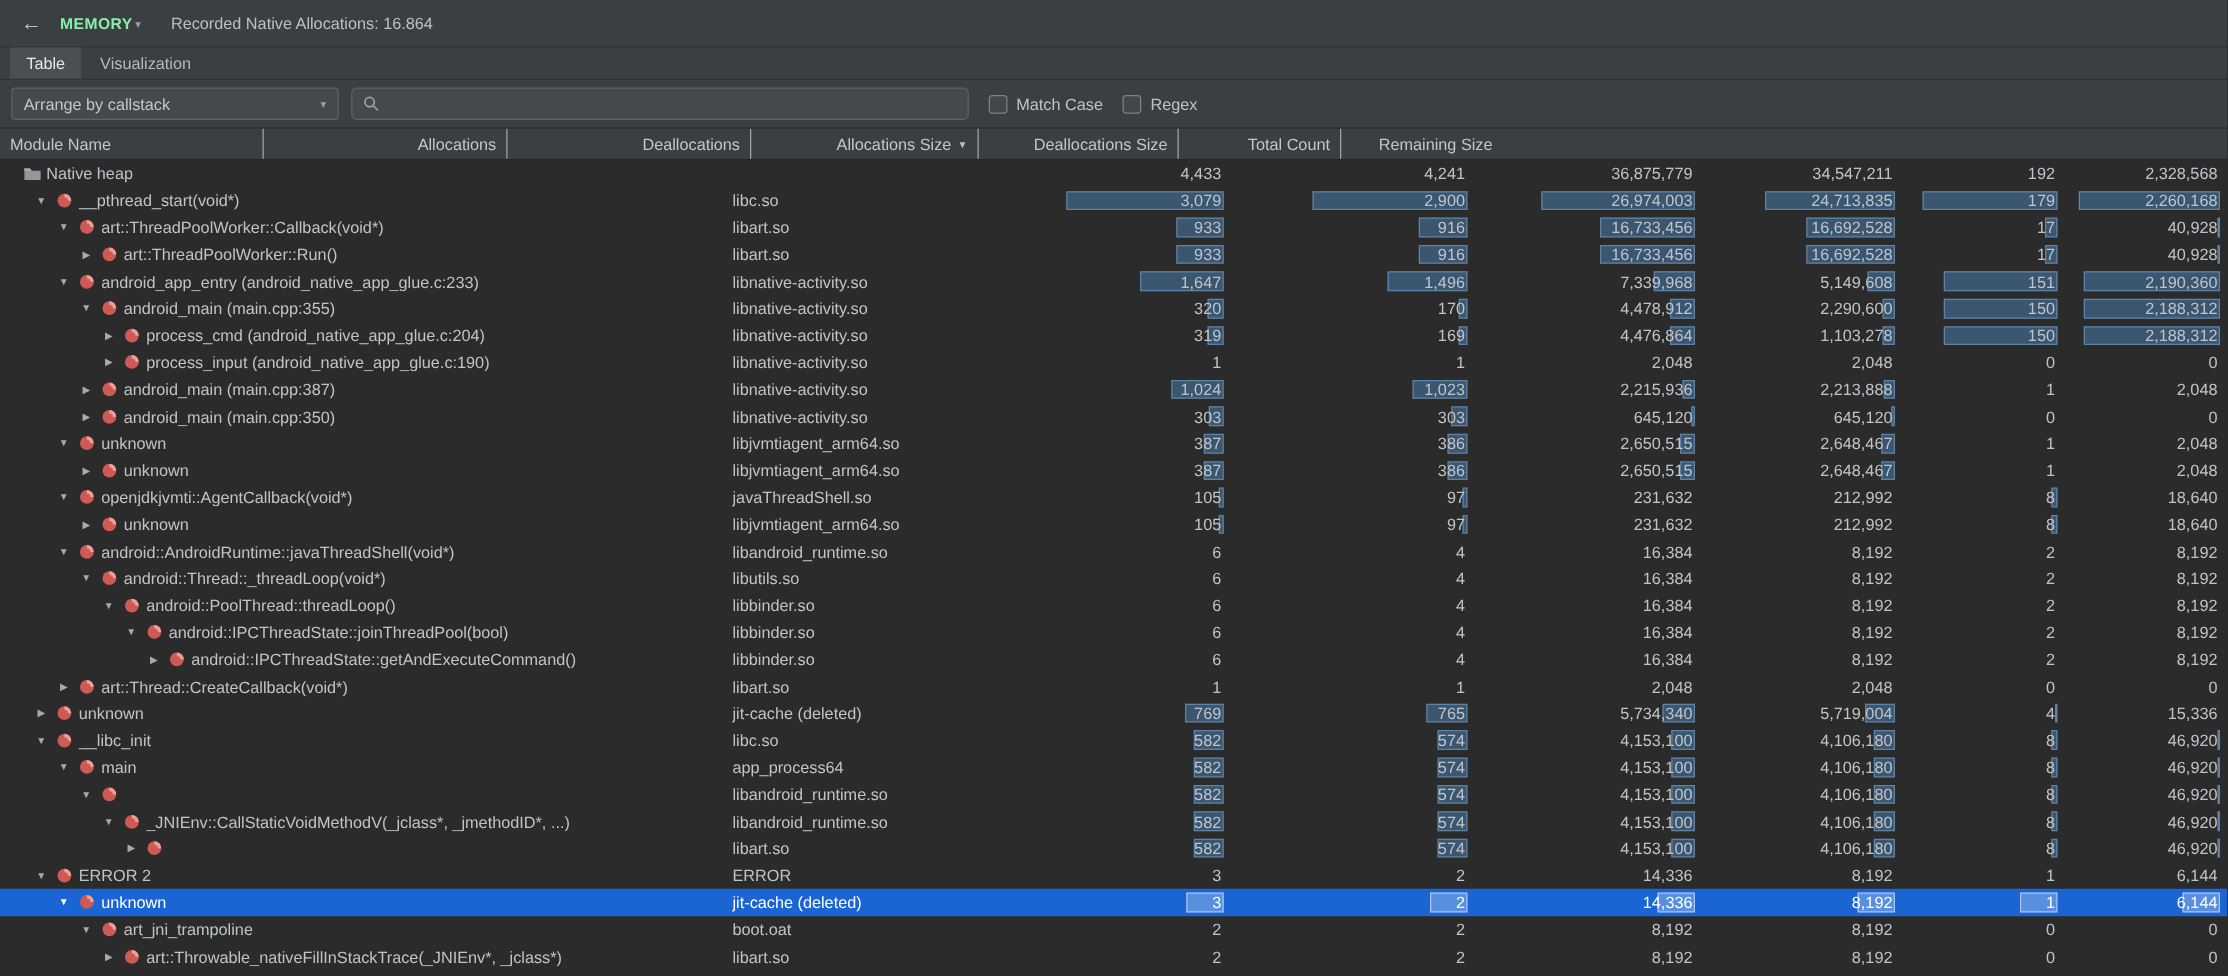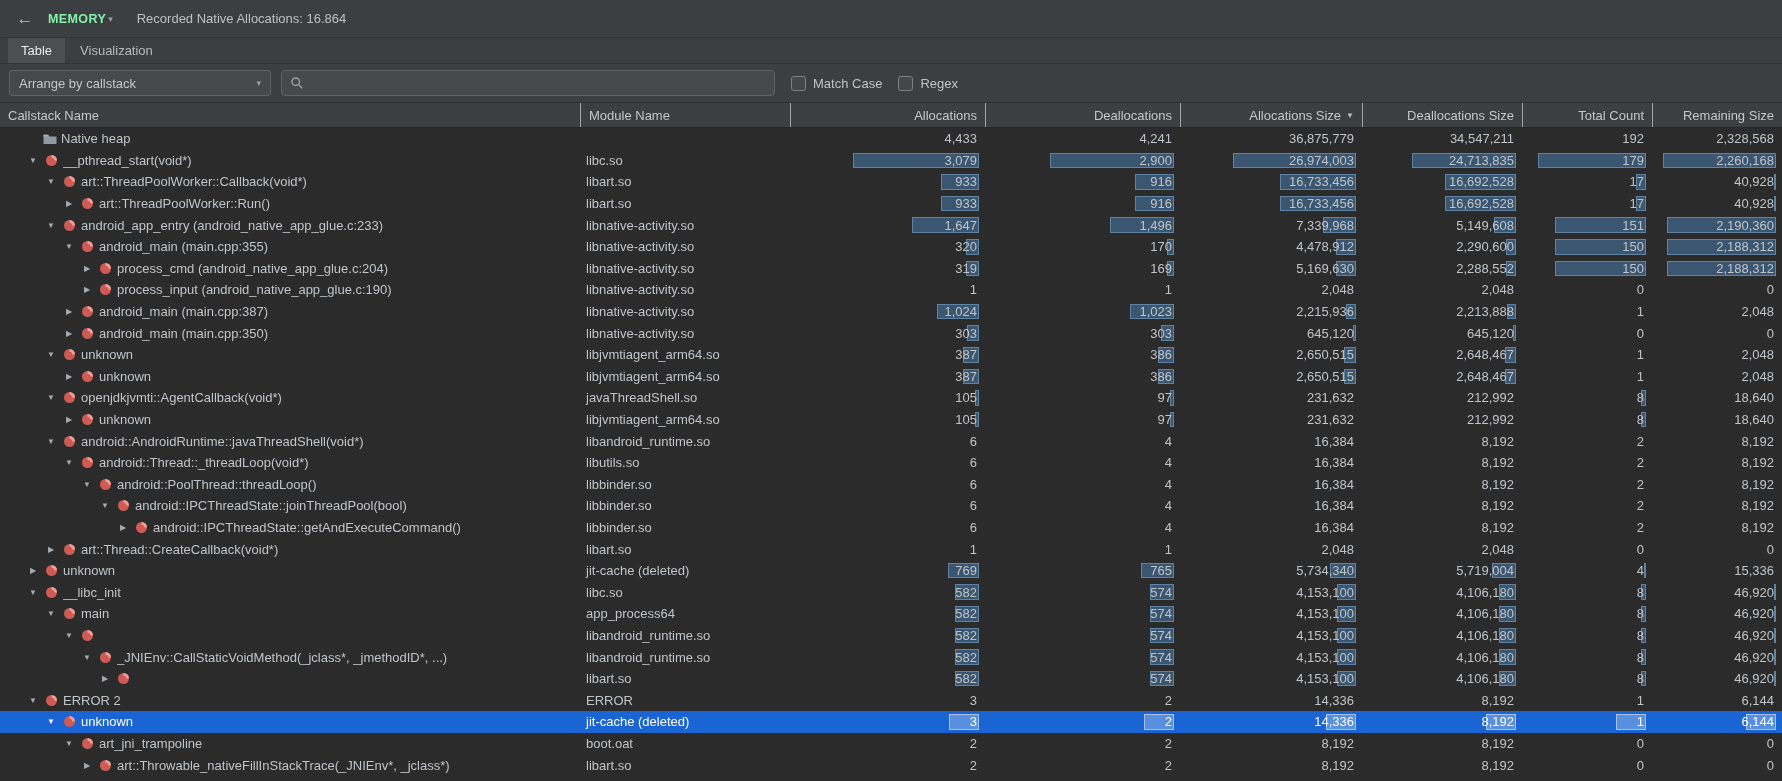--- a/index.html
+++ b/index.html
@@ -118,36 +118,35 @@
     <span class="cb-box"></span>
     <span class="cb-label">Match Case</span>
   </div>
   <div class="cb-group">
     <span class="cb-box"></span>
     <span class="cb-label">Regex</span>
   </div>
 </div>
 
 <div class="thead">
-  <div class="th c0">Callstack Name</div>
   <div class="th c1">Module Name</div>
   <div class="th c2 right">Allocations</div>
   <div class="th c3 right">Deallocations</div>
   <div class="th c4 right">
     <span>Allocations Size</span>
     <span class="sort-icon">▼</span>
   </div>
   <div class="th c5 right">Deallocations Size</div>
   <div class="th c6 right">Total Count</div>
   <div class="th c7 right">Remaining Size</div>
 </div>
 
 <div class="tbody">
     <div class="trow">
-      <div class="cell name-cell c0" style="padding-left: 24px;">
+      <div class="cell name-cell c0" style="padding-left: 0;">
         <span class="arrow"></span>
         <span class="row-icon">
           <svg width="14" height="12" viewBox="0 0 14 12">
             <path d="M0.5 1.8 L5 1.8 L6.4 3.6 L13.5 3.6 L13.5 11 L0.5 11 Z" fill="#90999f"></path>
             <path d="M0.5 1.8 L5 1.8 L6.4 3.6 L0.5 3.6 Z" fill="#a9b1b7"></path>
           </svg>
         </span>
         <span class="row-label">Native heap</span>
       </div>
       <div class="cell mod-cell c1"></div>
@@ -370,25 +369,25 @@
       <div class="cell vcell c2">
         <span class="bar" style="width: 13.0248px;"></span>
         <span class="val">319</span>
       </div>
       <div class="cell vcell c3">
         <span class="bar" style="width: 7.21269px;"></span>
         <span class="val">169</span>
       </div>
       <div class="cell vcell c4">
         <span class="bar" style="width: 20.3959px;"></span>
-        <span class="val">5,169,630</span>
+        <span class="val">4,476,864</span>
       </div>
       <div class="cell vcell c5">
         <span class="bar" style="width: 9.67165px;"></span>
-        <span class="val">2,288,552</span>
+        <span class="val">1,103,278</span>
       </div>
       <div class="cell vcell c6">
         <span class="bar" style="width: 90.625px;"></span>
         <span class="val">150</span>
       </div>
       <div class="cell vcell c7">
         <span class="bar" style="width: 109.013px;"></span>
         <span class="val">2,188,312</span>
       </div>
     </div>
@@ -965,21 +964,21 @@
     </div>
     <div class="trow">
       <div class="cell name-cell c0" style="padding-left: 80px;">
         <span class="arrow">▼</span>
         <span class="row-icon">
           <svg width="13" height="13" viewBox="0 0 13 13">
             <circle cx="6.5" cy="6.5" r="5.5" fill="#cd5a55"></circle>
             <path d="M6.5 1 A5.5 5.5 0 0 1 12 6.5 L9.3 6.5 A2.8 2.8 0 0 0 6.5 3.7 Z" fill="#eda09a"></path>
           </svg>
         </span>
-        <span class="row-label">_JNIEnv::CallStaticVoidMethod(_jclass*, _jmethodID*, ...)</span>
+        <span class="row-label">_JNIEnv::CallStaticVoidMethodV(_jclass*, _jmethodID*, ...)</span>
       </div>
       <div class="cell mod-cell c1">libandroid_runtime.so</div>
       <div class="cell vcell c2">
         <span class="bar" style="width: 23.7631px;"></span>
         <span class="val">582</span>
       </div>
       <div class="cell vcell c3">
         <span class="bar" style="width: 24.4975px;"></span>
         <span class="val">574</span>
       </div>

